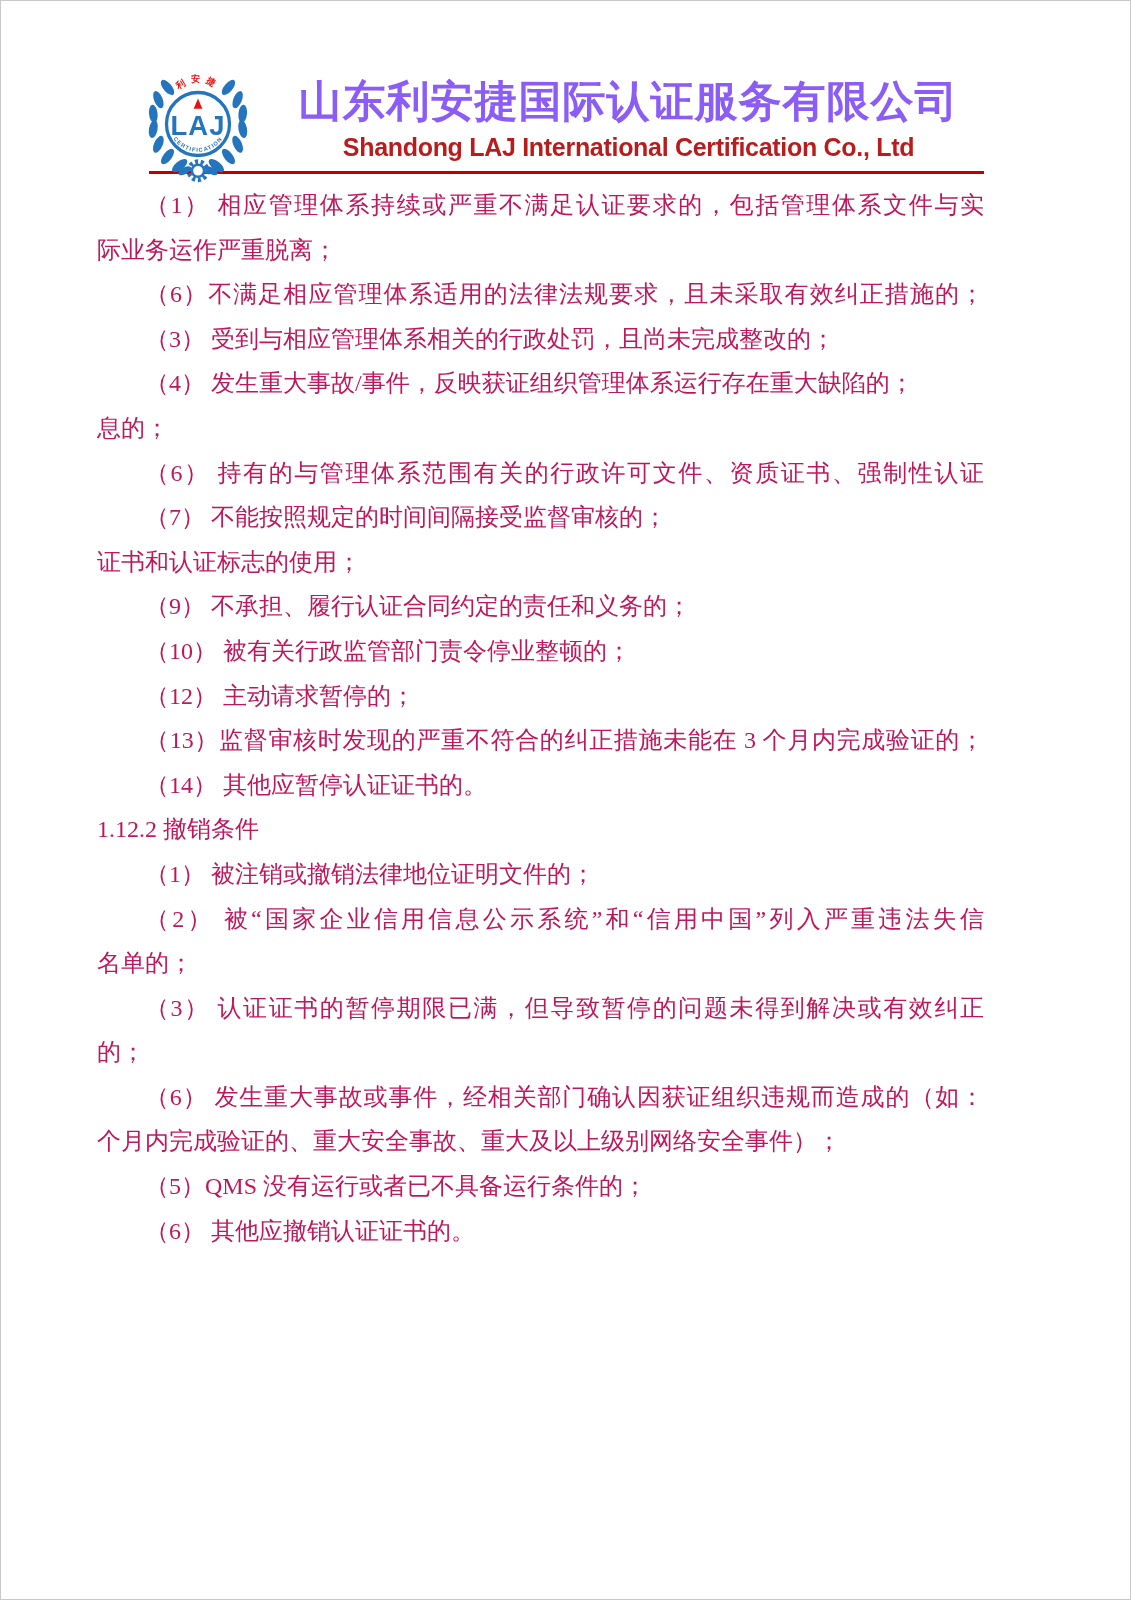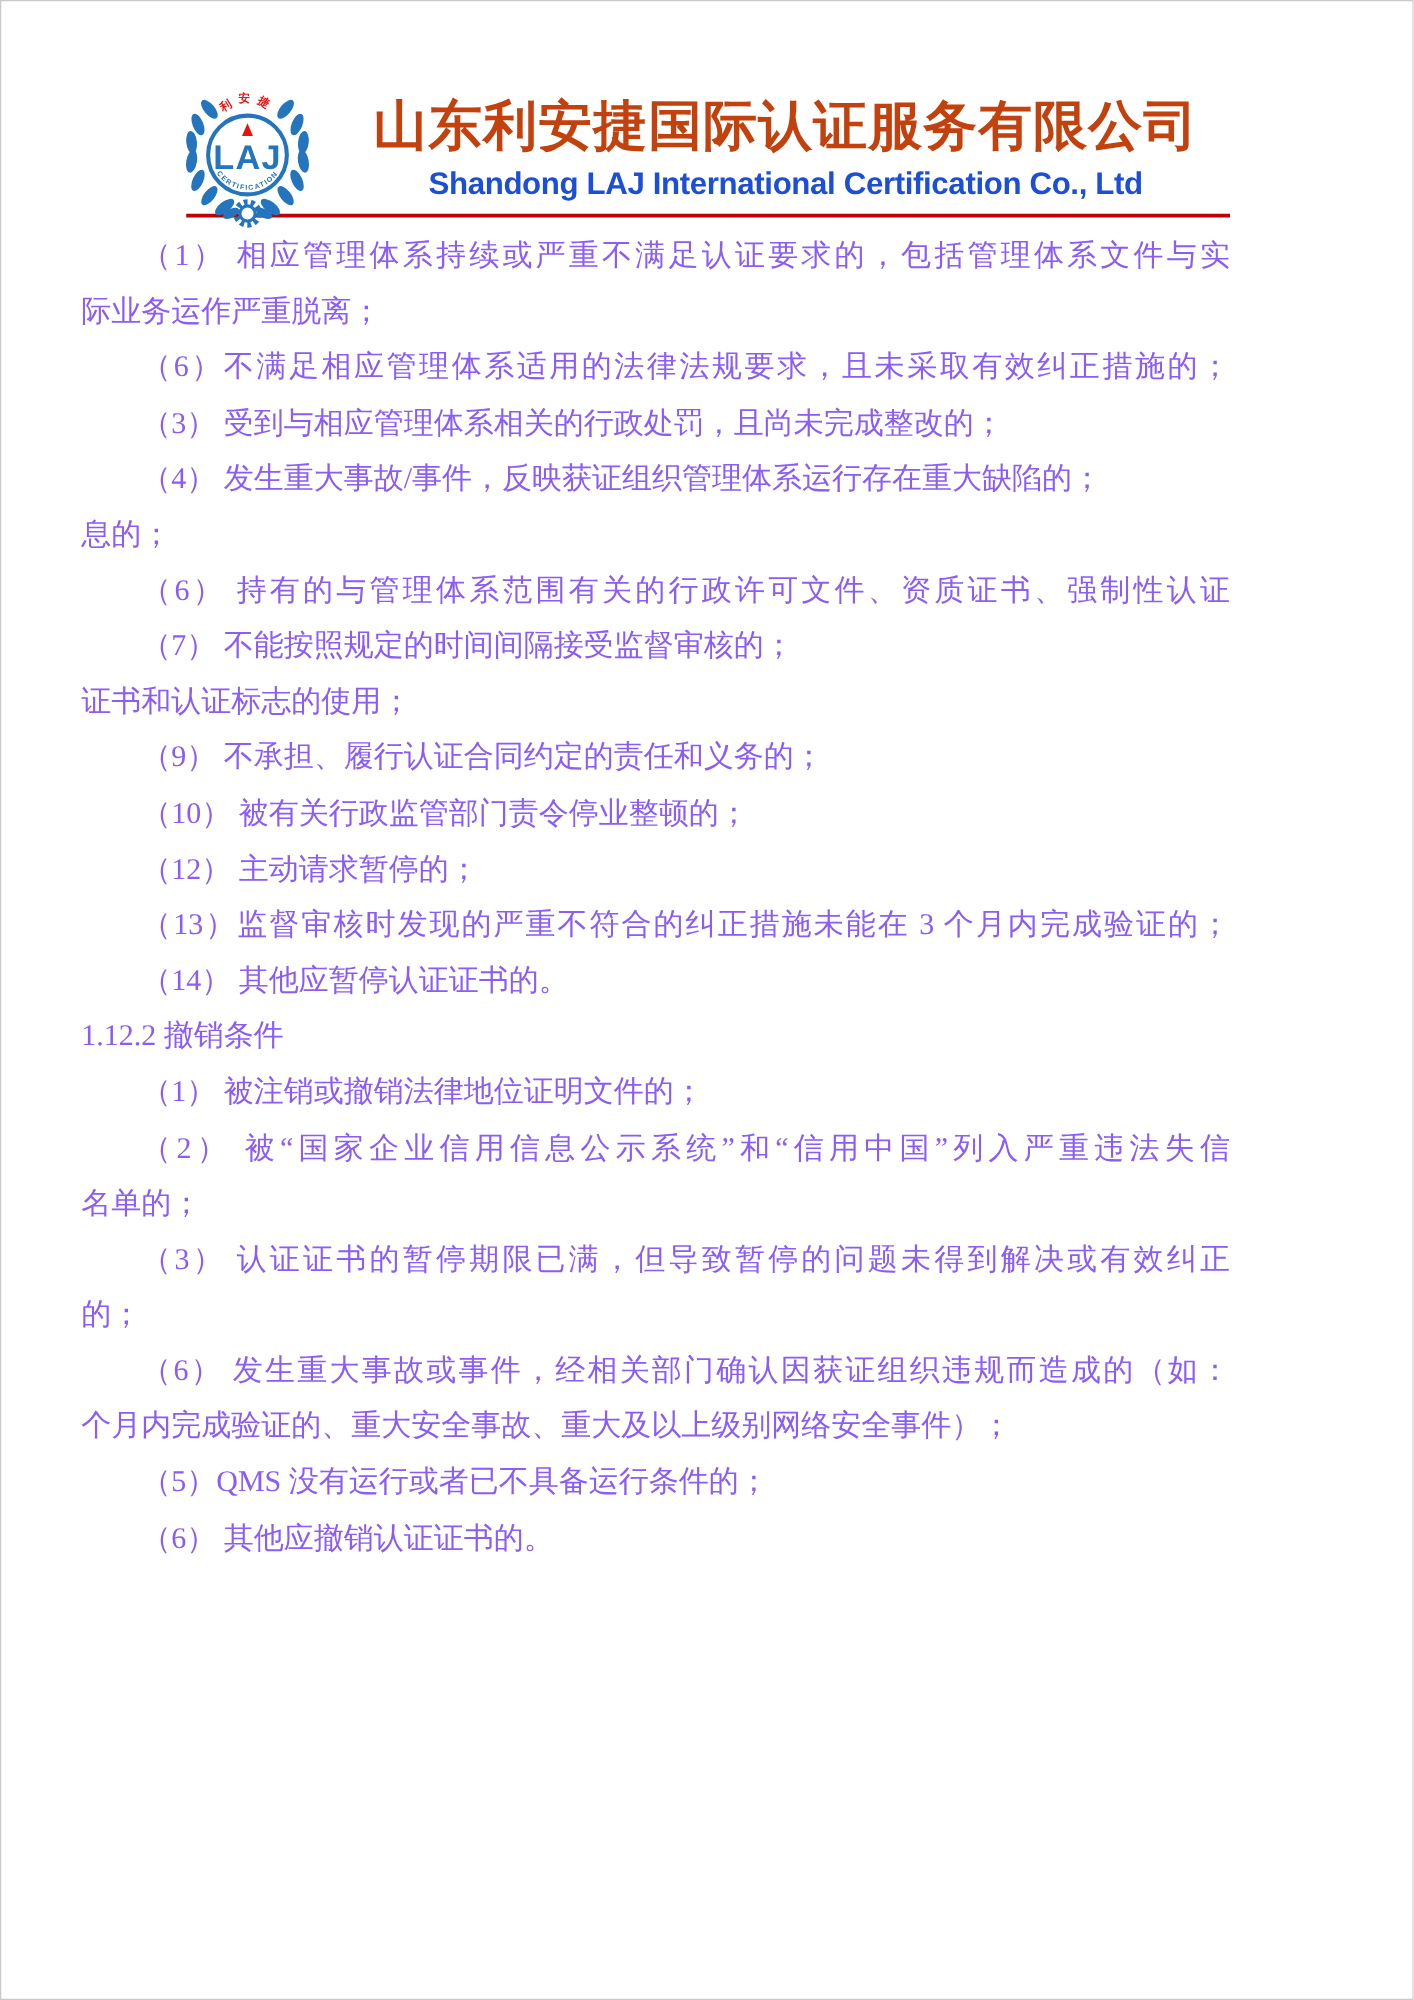--- a/index.html
+++ b/index.html
@@ -35,40 +35,40 @@
 
   .titles {
     position: absolute;
     left: 272px; right: 146px; top: 76px;
     text-align: center;
     font-family: "Liberation Sans", "DejaVu Sans", sans-serif;
   }
   .title-zh {
     font-size: 43px;
     font-weight: bold;
-    color: #c2410c;
+    color: #8b5cf6;
     letter-spacing: 1px;
     line-height: 1.15;
     white-space: nowrap;
   }
   .title-en {
     margin-top: 7px;
     font-size: 25px;
     font-weight: bold;
-    color: #1d4ed8;
+    color: #b91c1c;
     letter-spacing: -0.3px;
     white-space: nowrap;
   }
 
   
   .doc {
-    padding: 8px 146px 0 64px;
+    padding: 8px 146px 0 96px;
     font-size: 24px;
     line-height: 44.6px;
-    color: #8b5cf6;
+    color: #be185d;
   }
   .line { min-height: 44.6px; }
   .indent { text-indent: 2em; }
   .j { text-align: justify; text-align-last: justify; }
 </style>
 </head>
 <body>
 
 <div class="page">
 

